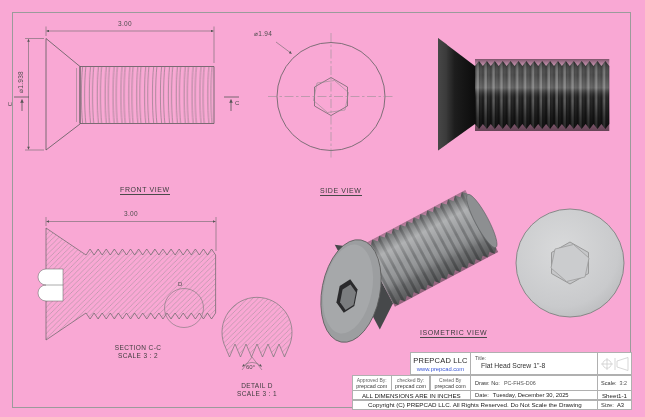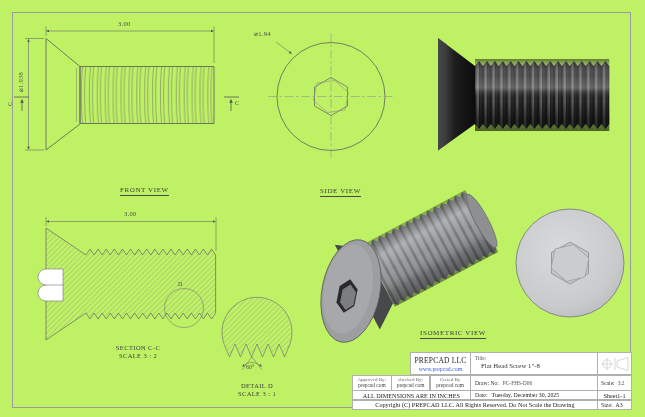--- a/index.html
+++ b/index.html
@@ -1,17 +1,17 @@
 <!DOCTYPE html>
 <html><head>
 <meta charset="utf-8">
 <style>
   html,body{margin:0;padding:0;background:#fff;}
-  #stage{position:relative;width:645px;height:417px;background:#bef264;
-         font-family:Liberation Serif, serif;overflow:hidden;}
+  #stage{position:relative;width:645px;height:417px;background:#f9a8d4;
+         font-family:Liberation Sans, sans-serif;overflow:hidden;}
   #sheet-border{position:absolute;left:12px;top:12px;width:619px;height:396px;
                 border:1px solid #9b9b9b;box-sizing:border-box;}
   #gfx{position:absolute;left:0;top:0;}
   .lbl{position:absolute;color:#3d3d3d;font-size:7px;letter-spacing:.6px;
        white-space:nowrap;border-bottom:.8px solid #4a4a4a;padding-bottom:1px;}
   .dim{position:absolute;color:#4d4d4d;font-size:6.5px;letter-spacing:.3px;white-space:nowrap;}
   .dim2{position:absolute;color:#4d4d4d;font-size:6px;white-space:nowrap;}
   .caption{position:absolute;color:#3d3d3d;font-size:6.5px;letter-spacing:.4px;
            white-space:nowrap;text-align:center;}
   .rot{transform:rotate(-90deg);transform-origin:center center;}

